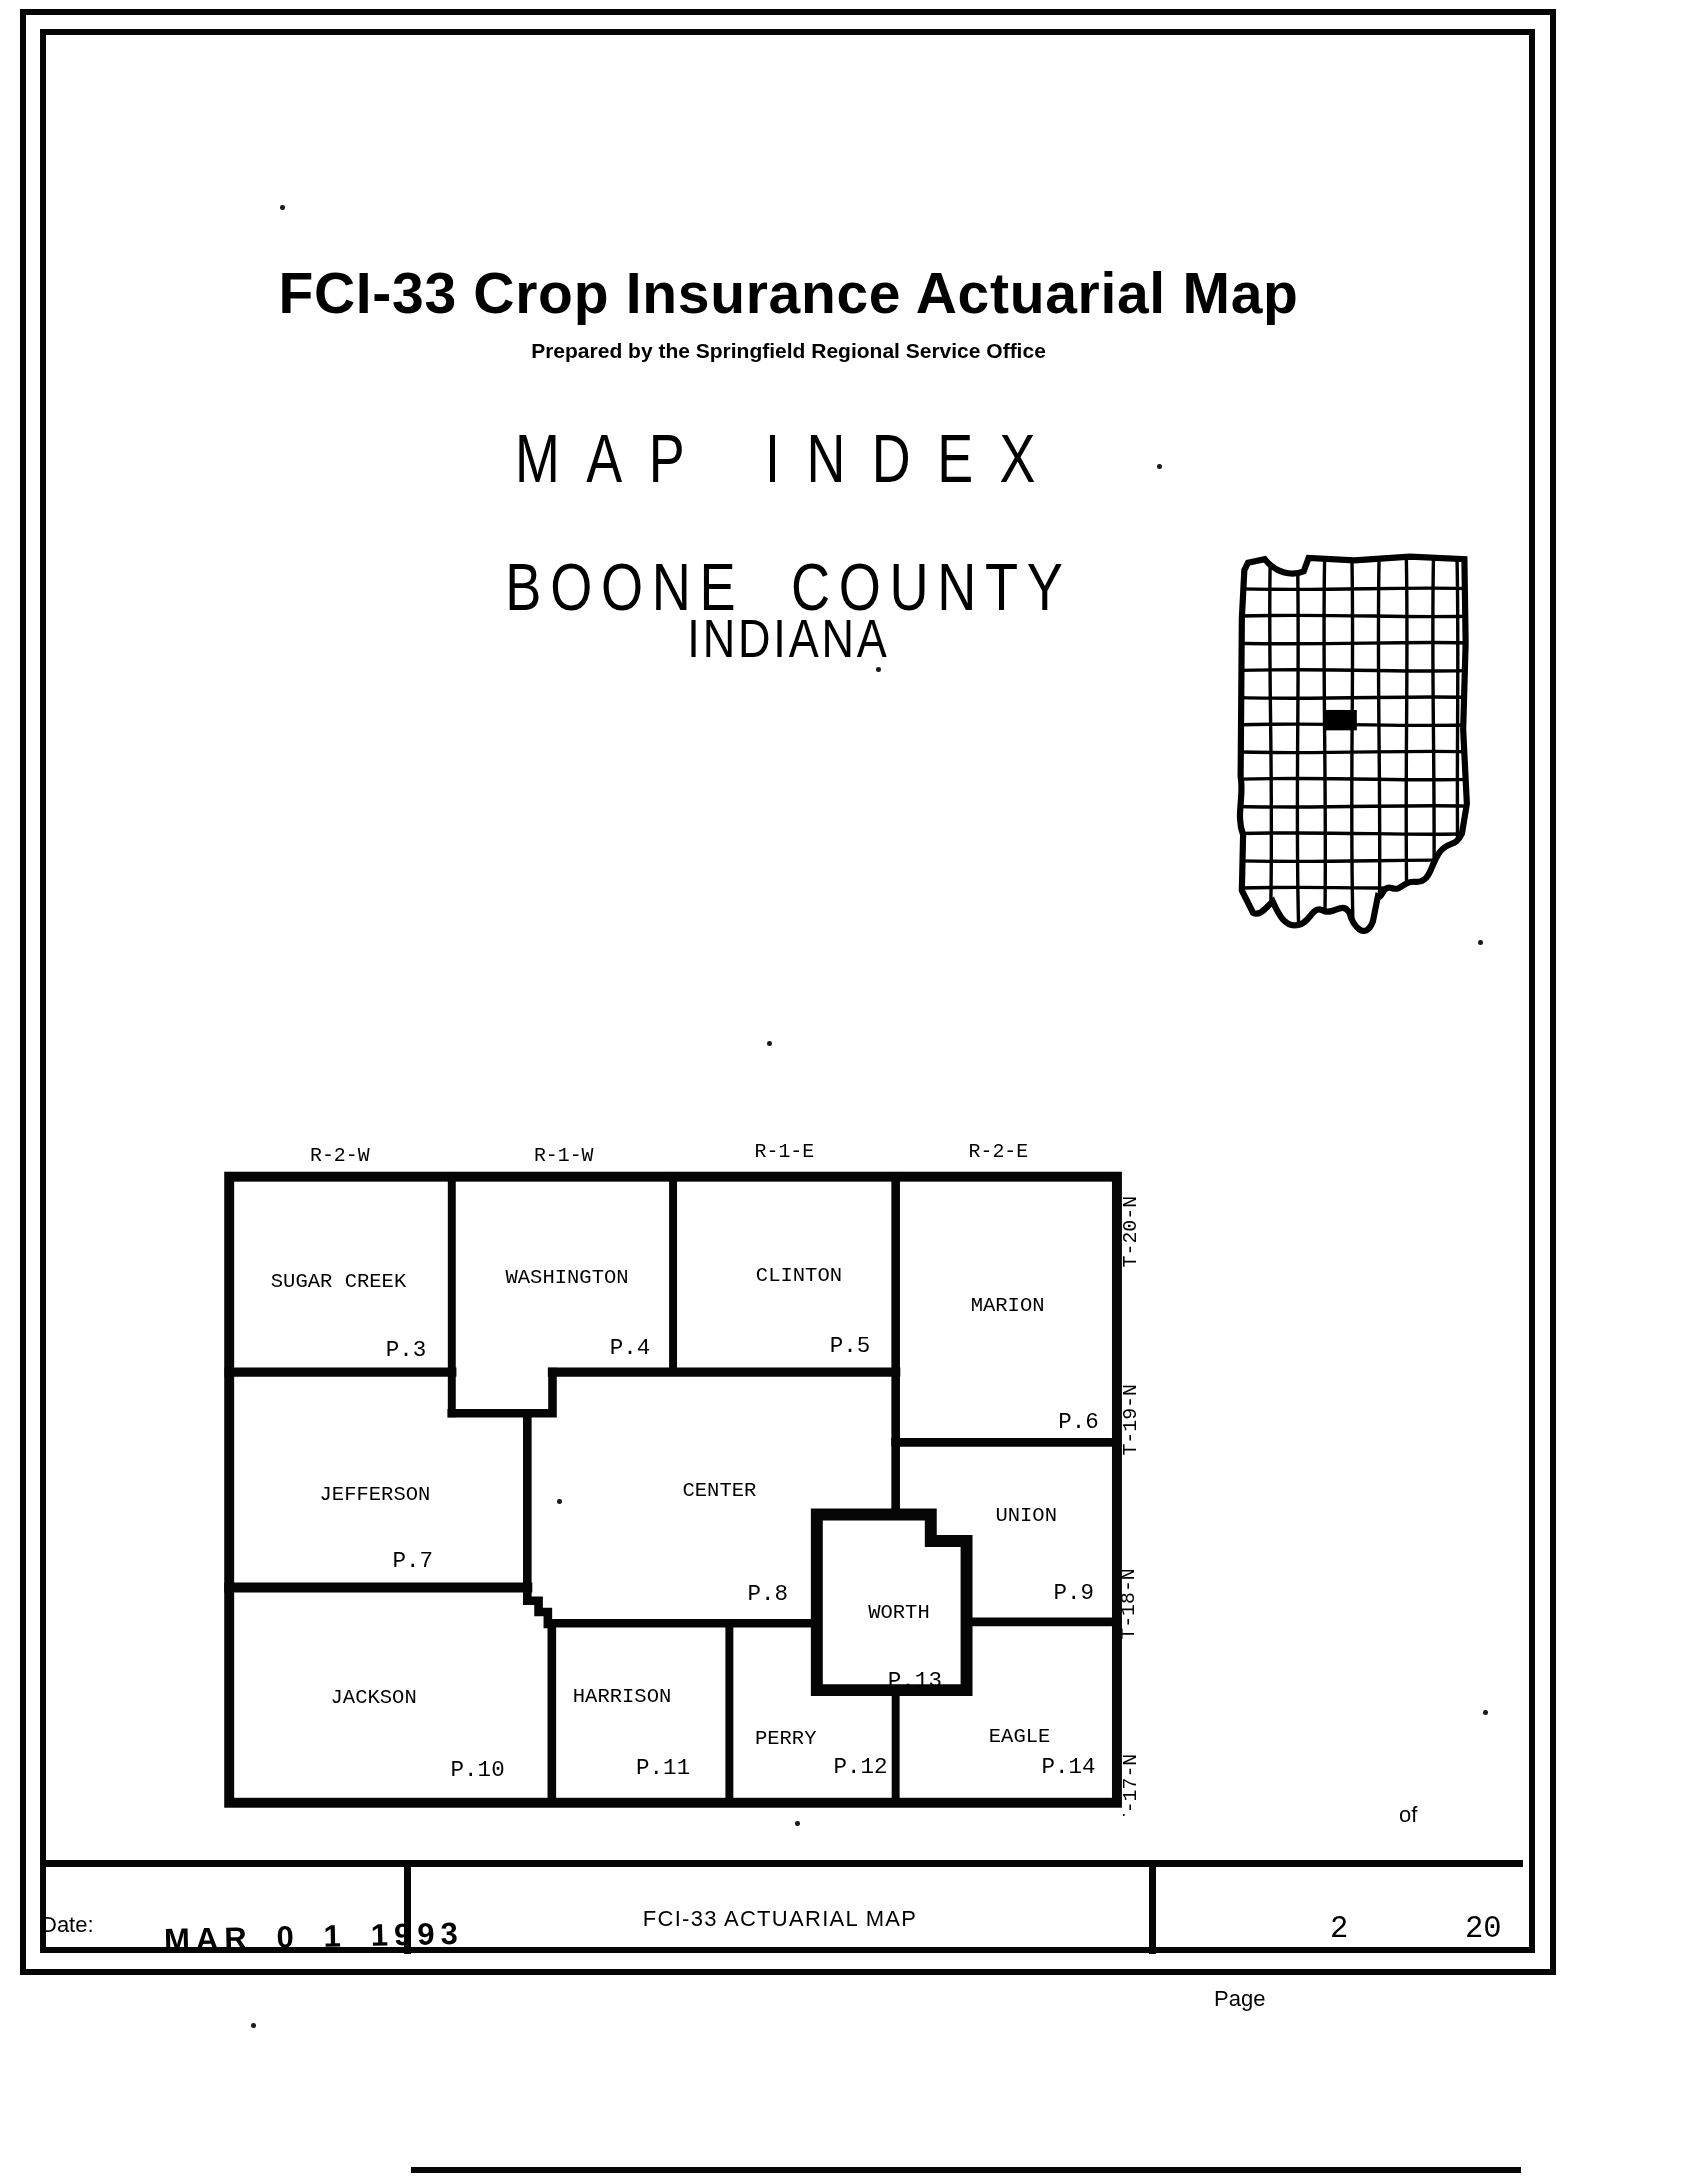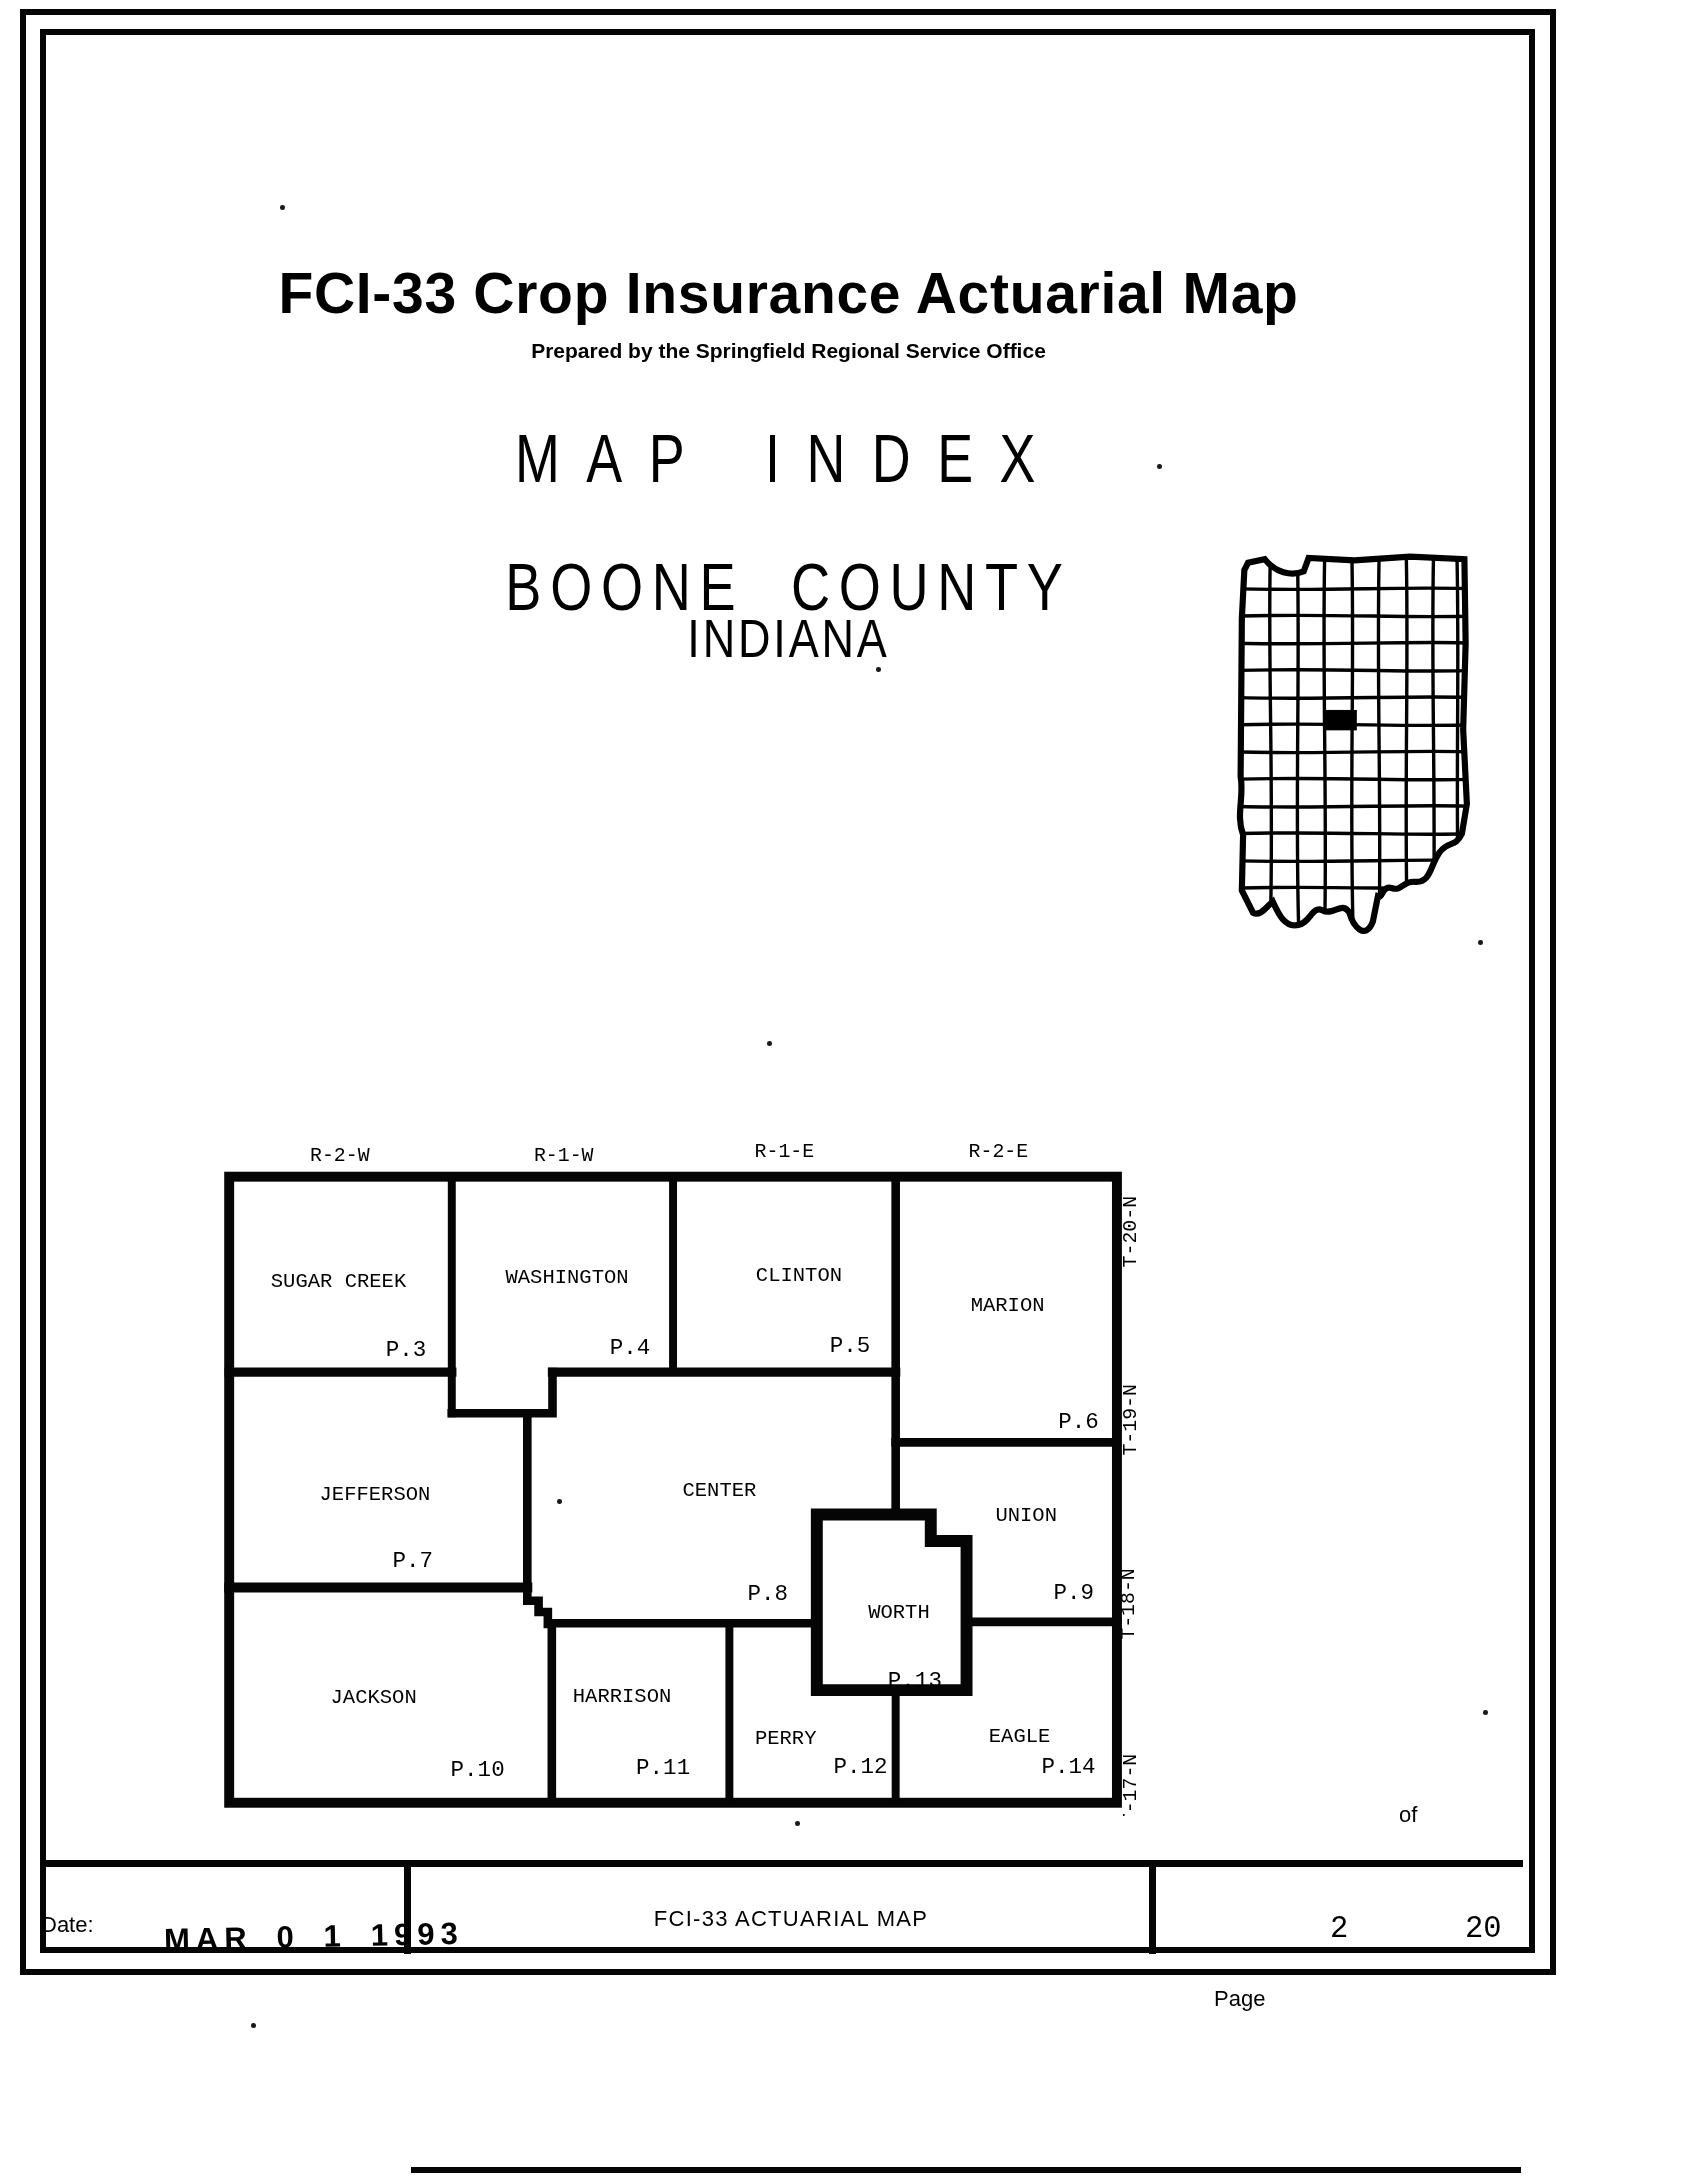--- a/index.html
+++ b/index.html
@@ -132,21 +132,21 @@
     <text class="twp-page" x="1380" y="2545" text-anchor="middle">P.13</text>
     <text class="twp-page" x="1612" y="2675" text-anchor="middle">P.14</text>
   </svg>
 
   <div class="abs hline" style="left:40px;top:1860px;width:1483px;height:7.3px;"></div>
   <div class="abs vline" style="left:404px;top:1860px;width:7.3px;height:94px;"></div>
   <div class="abs vline" style="left:1149px;top:1860px;width:7.3px;height:94px;"></div>
 
   <div class="abs ft-big" style="left:41px;top:1912px;">Date:</div>
   <div class="abs stamp" style="left:164px;top:1919px;z-index:3;">MAR 0 1 1993</div>
-  <div class="abs ft-big" style="left:411px;top:1906px;width:738px;text-align:center;letter-spacing:1.3px;margin-left:11px;">FCI-33 ACTUARIAL MAP</div>
+  <div class="abs ft-big" style="left:411px;top:1906px;width:738px;text-align:center;letter-spacing:1.3px;">FCI-33 ACTUARIAL MAP</div>
   <div class="abs ft-big" style="left:1214px;top:1986px;">Page</div>
   <div class="abs ft-mono" style="left:1330px;top:1912px;">2</div>
   <div class="abs ft-big" style="left:1399px;top:1802px;">of</div>
   <div class="abs ft-mono" style="left:1465px;top:1912px;">20</div>
 
   <div class="speck" style="left:280px;top:205px;"></div>
   <div class="speck" style="left:876px;top:667px;"></div>
   <div class="speck" style="left:767px;top:1041px;"></div>
   <div class="speck" style="left:1157px;top:464px;"></div>
   <div class="speck" style="left:1478px;top:940px;"></div>

